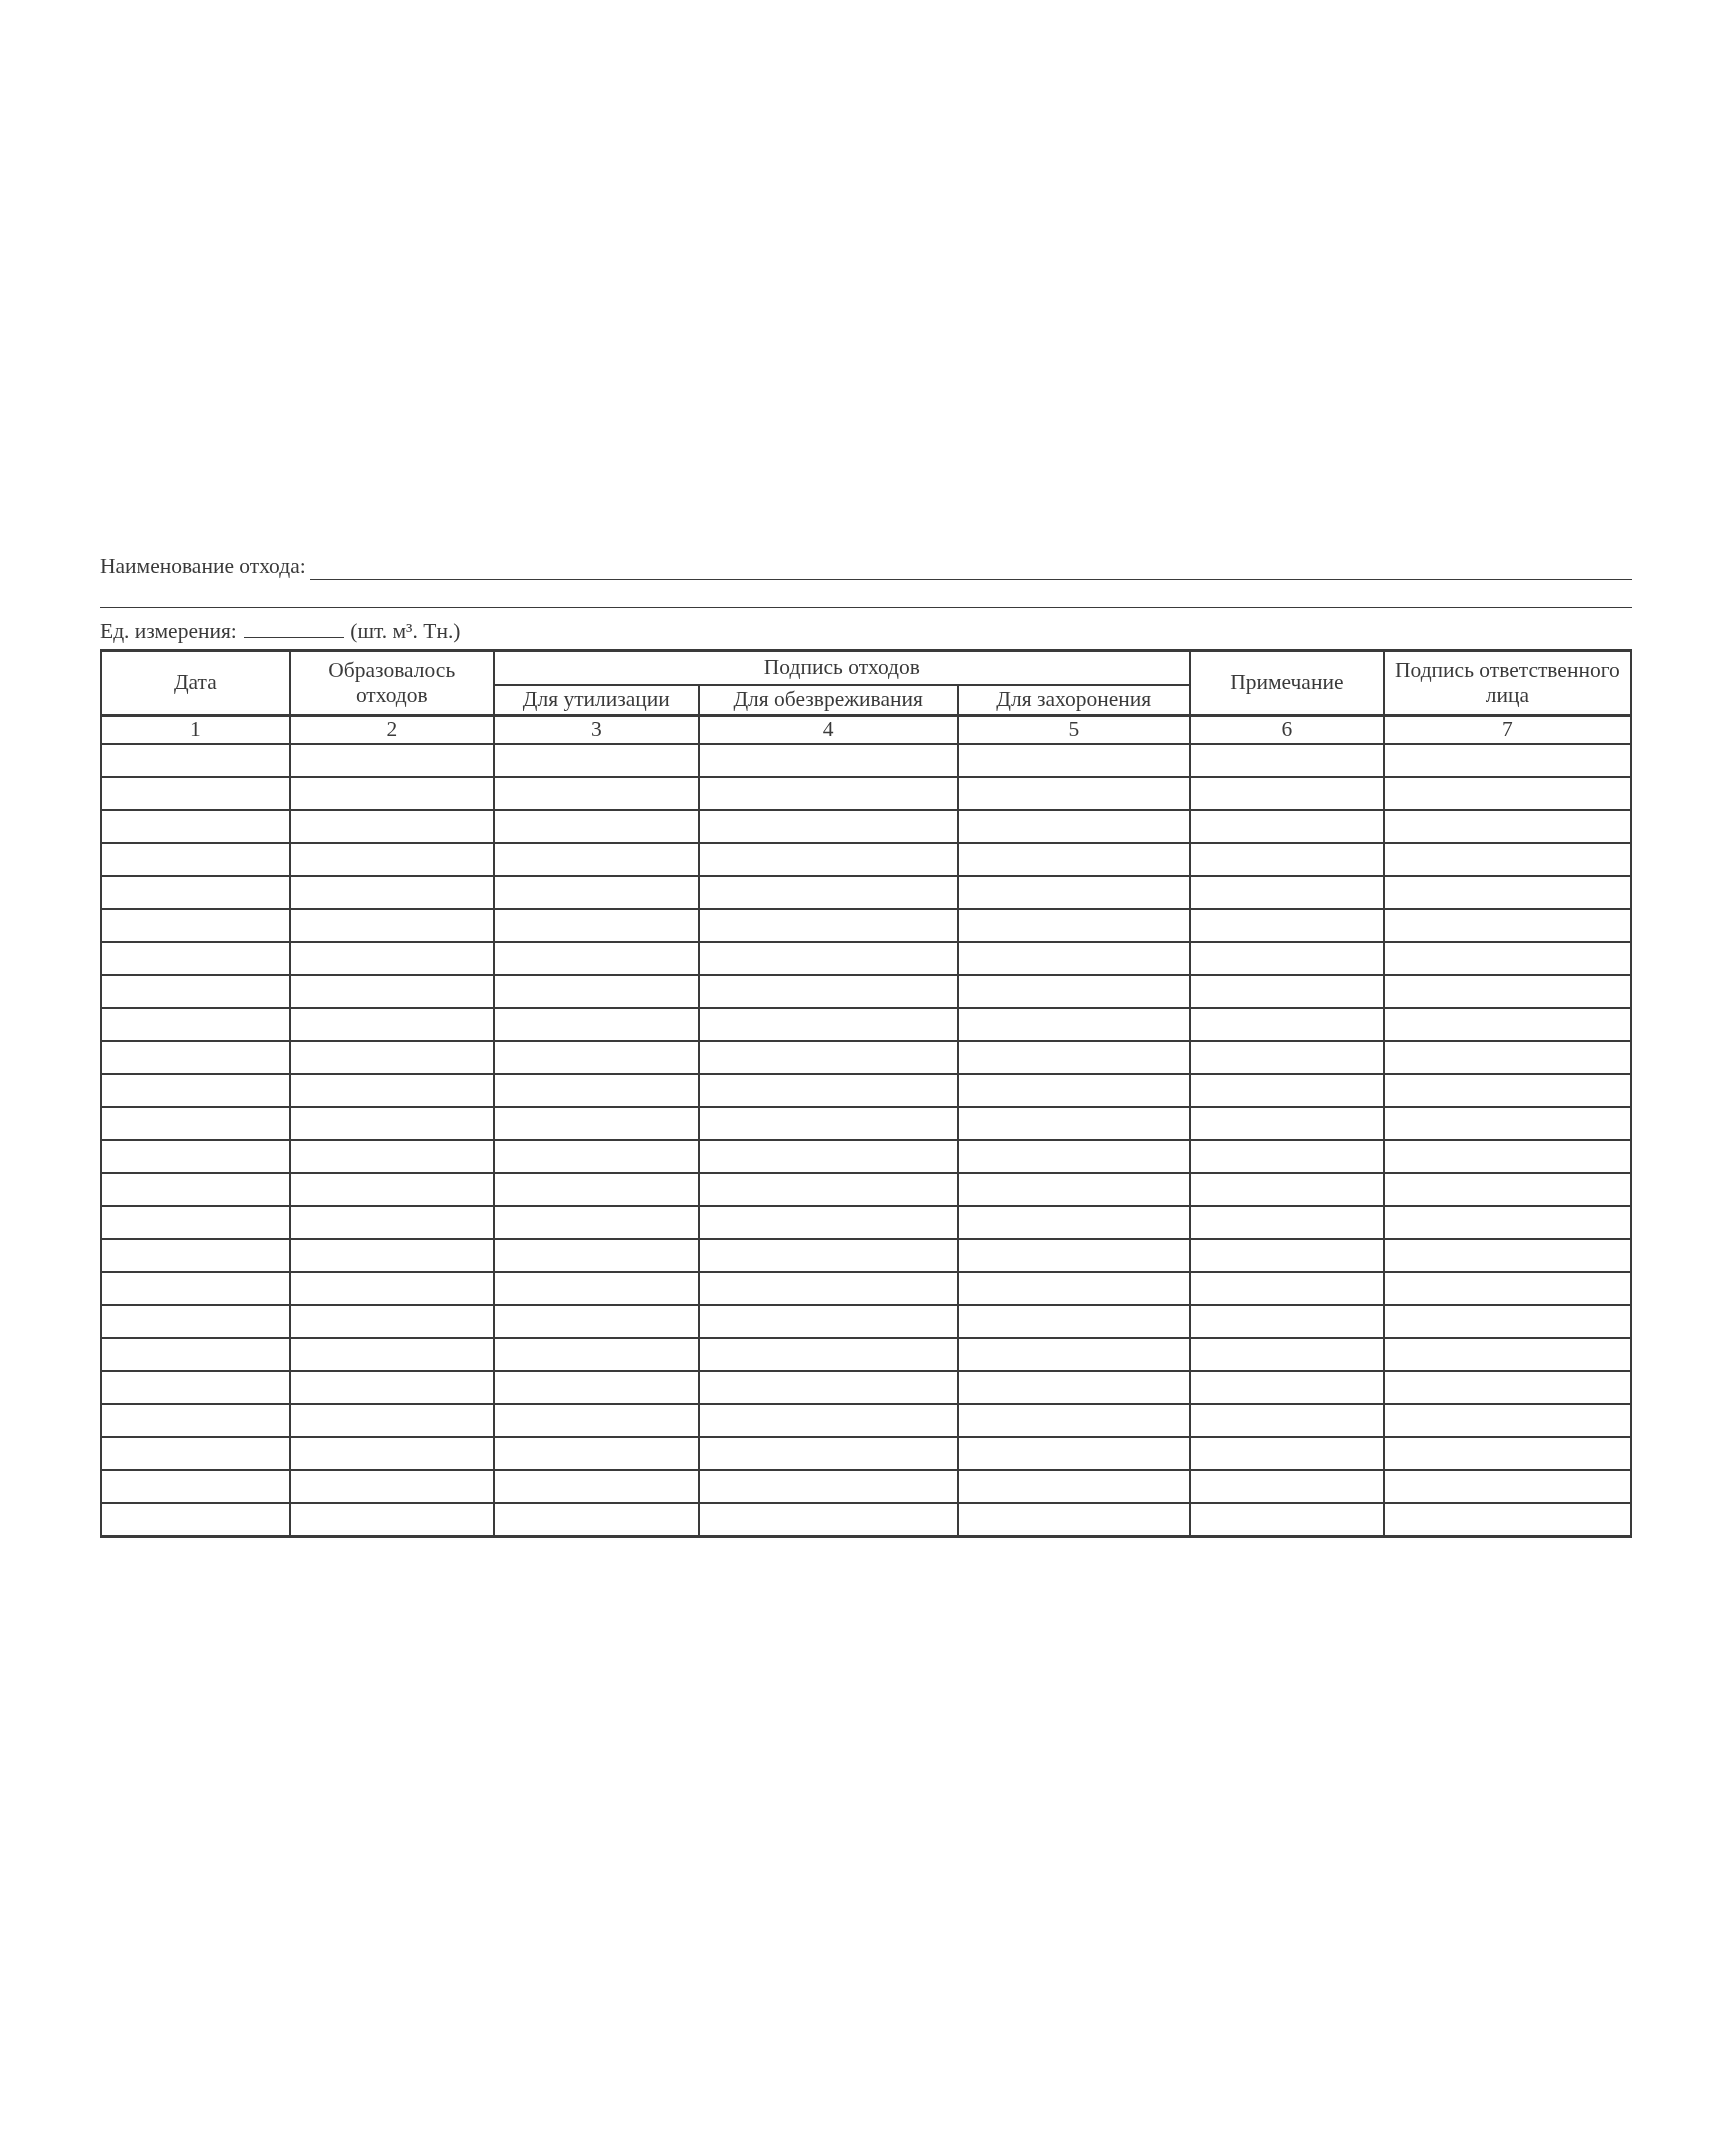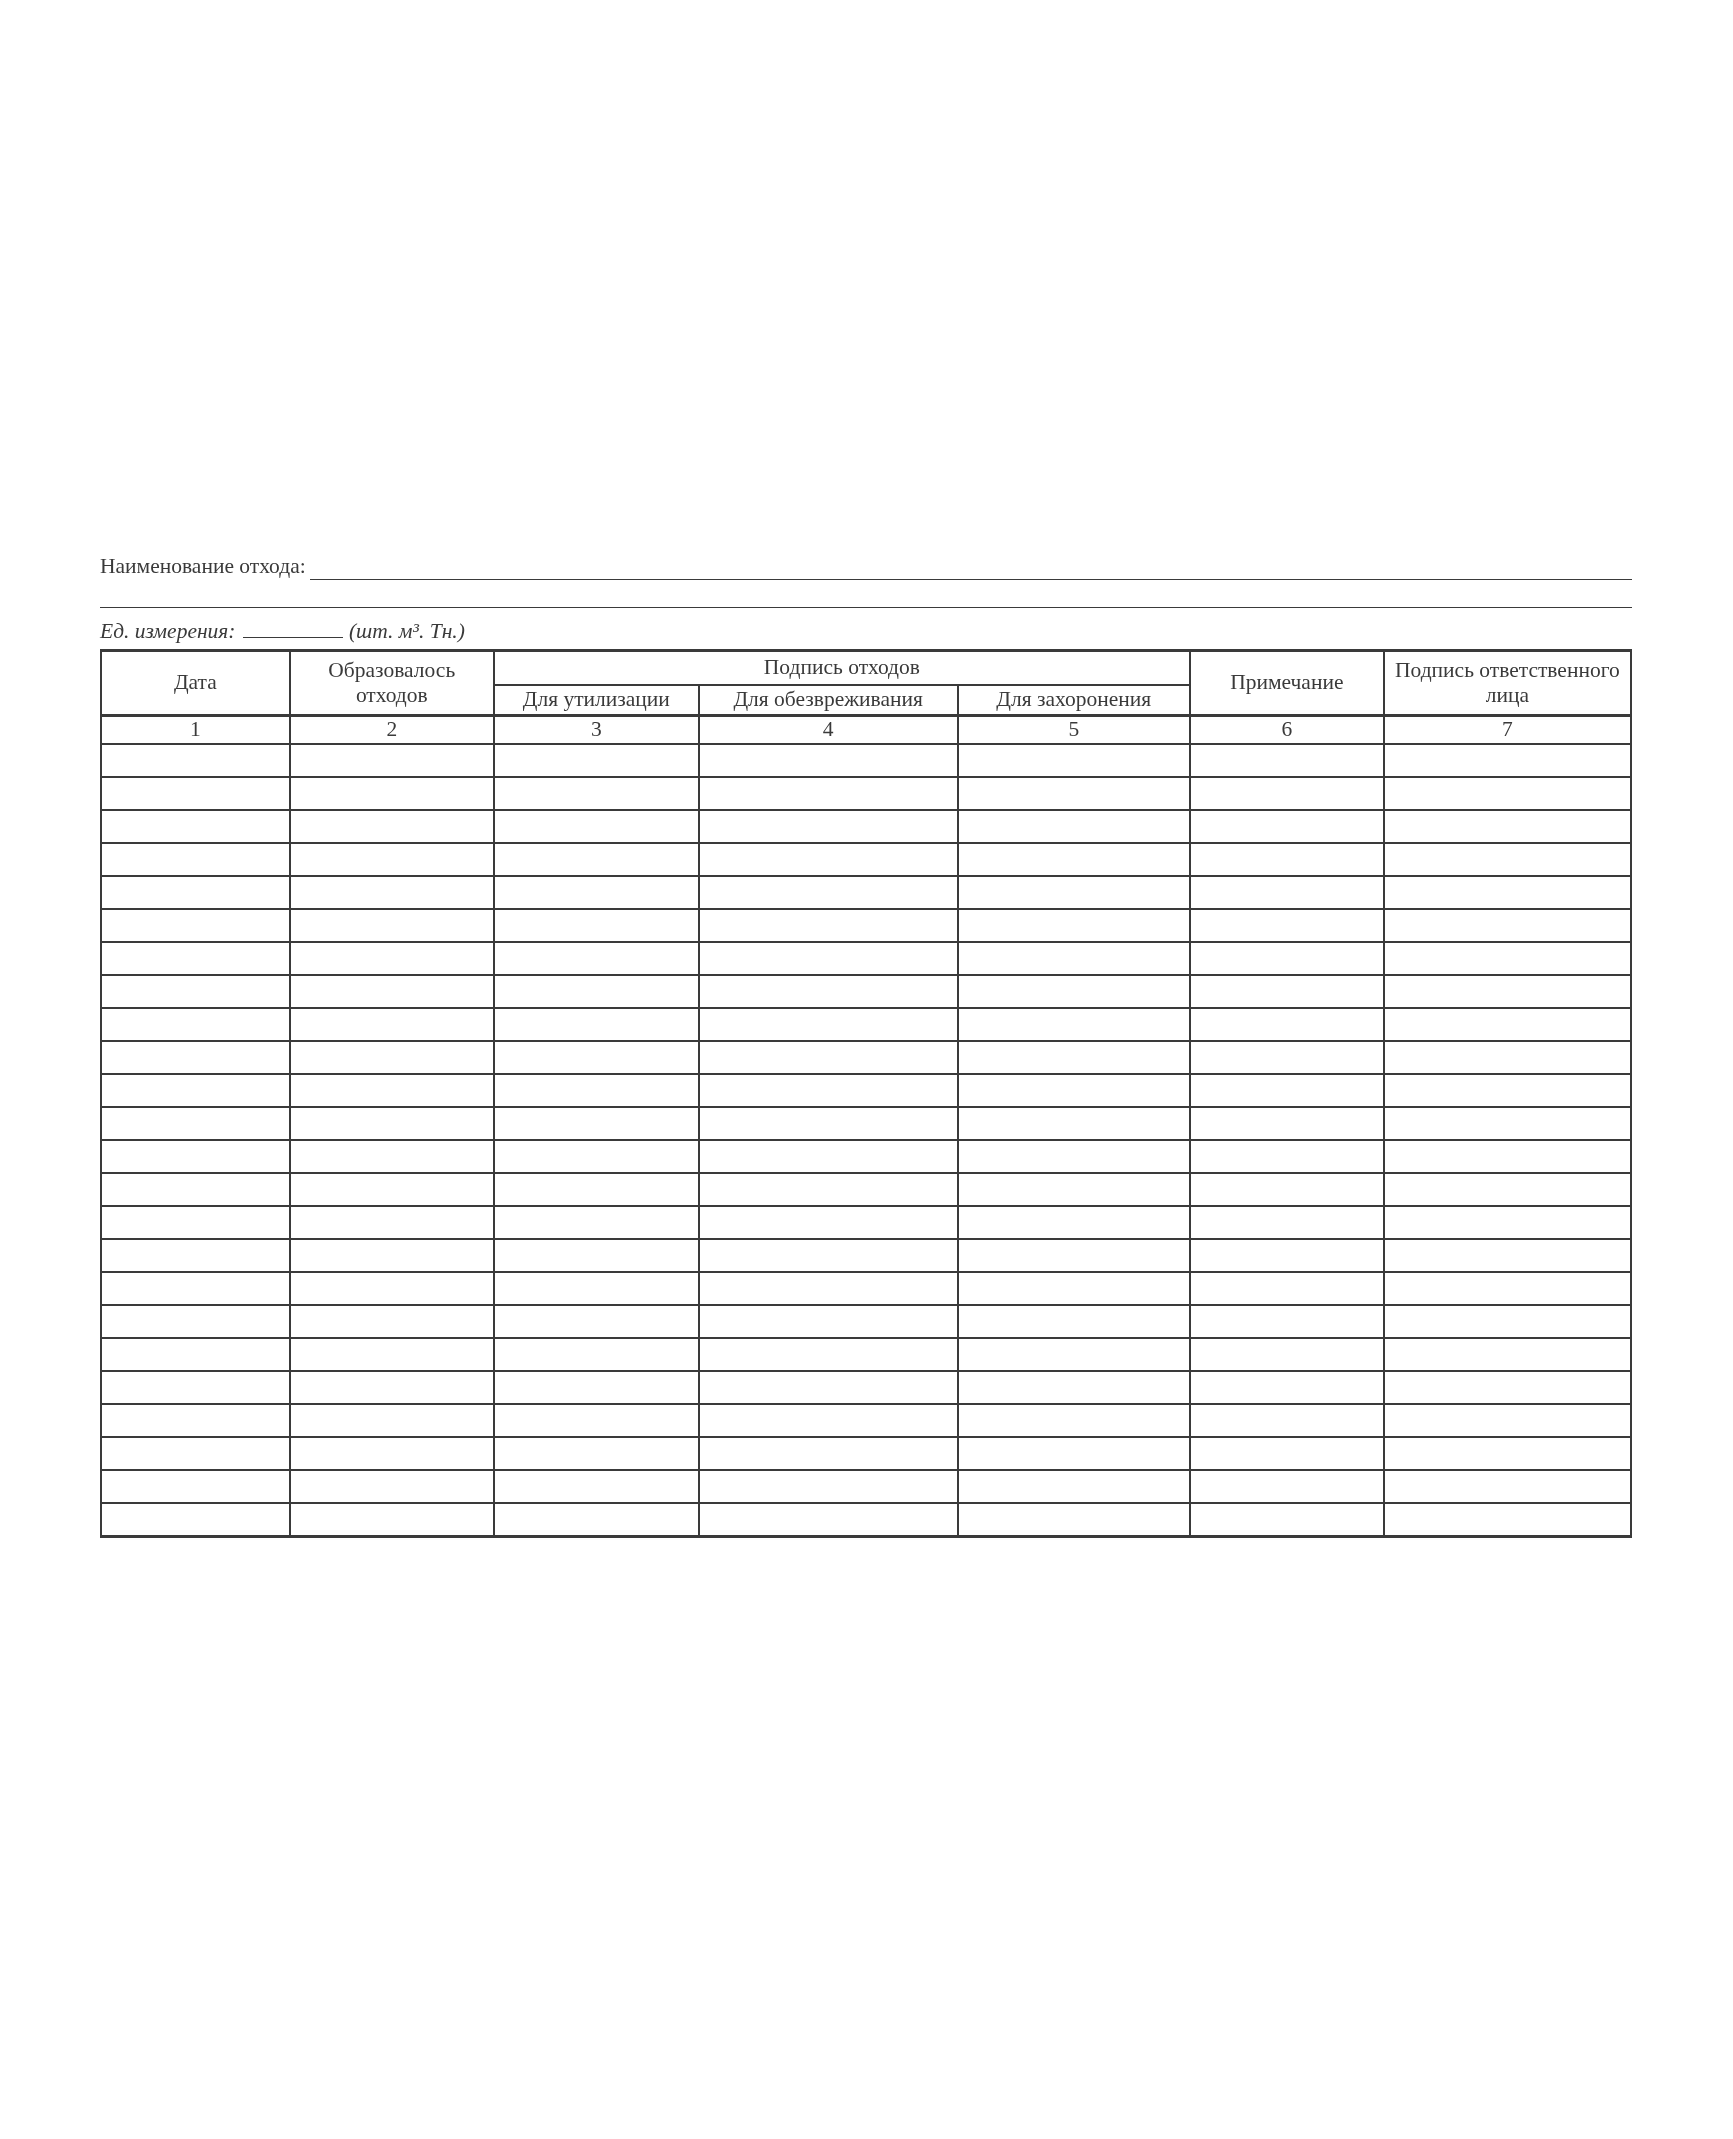--- a/index.html
+++ b/index.html
@@ -38,21 +38,20 @@
     margin-left:4.4px;
   }
   .rule{
     margin-top:27px;
     border-bottom:1.5px solid var(--ink);
   }
   .line2{
     margin-top:9px;
     font-size:21.5px; line-height:27px;
     white-space:nowrap;
-    font-style:italic;
   }
   .blank-short{
     display:inline-block;
     width:100px; height:21px;
     border-bottom:1.5px solid var(--ink);
     margin:0 6px 0 7.4px;
     vertical-align:baseline;
   }
   
   table{

